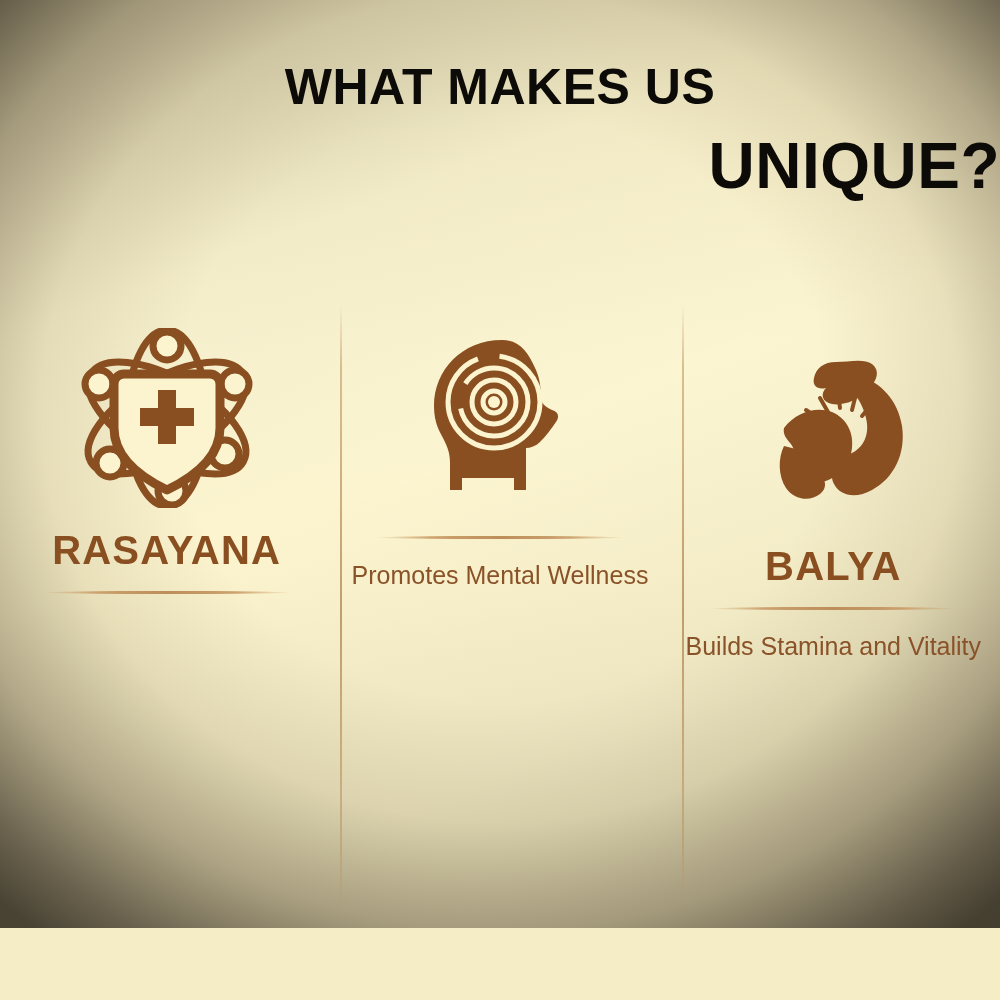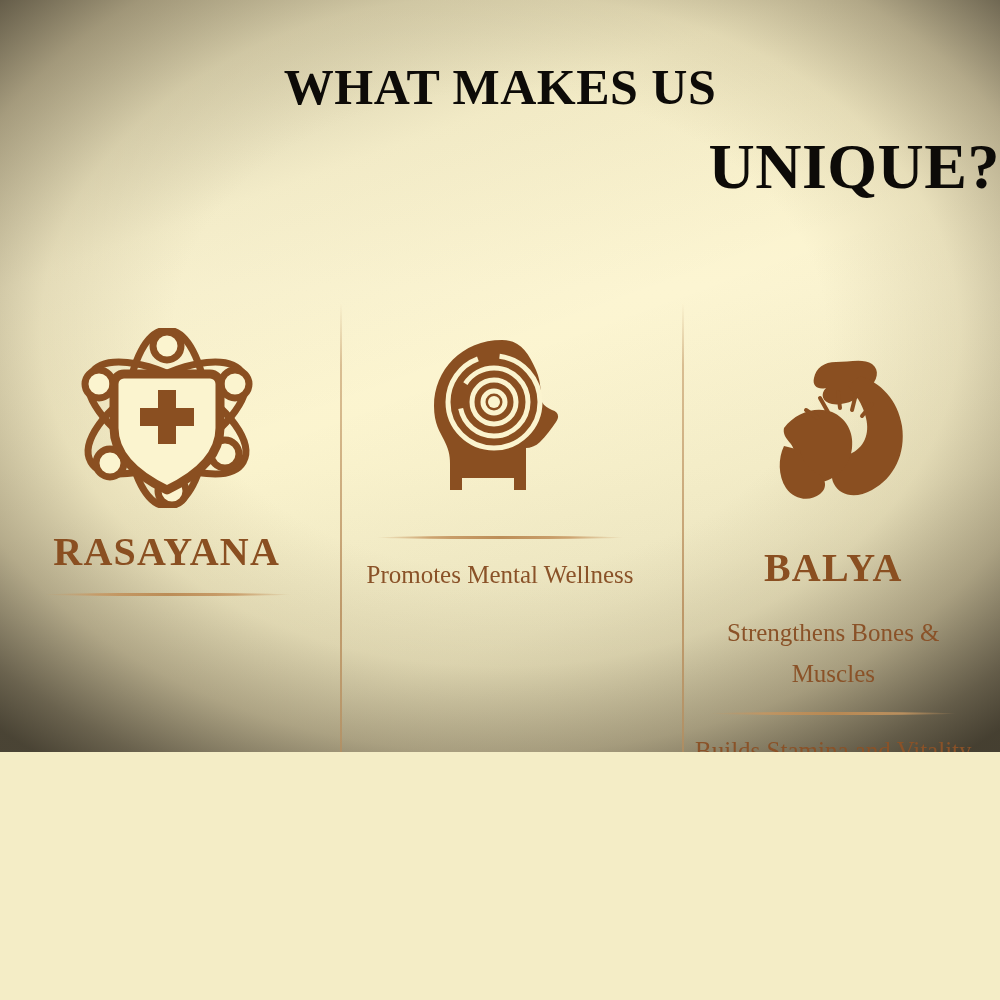--- a/index.html
+++ b/index.html
@@ -10,24 +10,23 @@
     width: 1000px;
     height: 1000px;
     overflow: hidden;
     font-family: "Liberation Sans", sans-serif;
     background: #f4edc6;
   }
 
   #poster {
     position: relative;
     width: 1000px;
-    height: 752px;
+    height: 928px;
     overflow: hidden;
     background: #eab308;
-    font-family: Liberation Serif, serif;
   }
 
   
   #vignette {
     position: absolute;
     inset: 0;
     background:
       radial-gradient(ellipse 74% 72% at 50% 44%,
         rgba(252,244,207,0) 0%,
         rgba(252,244,207,0) 44%,
@@ -236,19 +235,18 @@
           <g stroke="#8A4F21" stroke-width="4" stroke-linecap="round">
             <line x1="80" y1="58" x2="72" y2="44"></line>
             <line x1="92" y1="54" x2="90" y2="38"></line>
             <line x1="104" y1="56" x2="108" y2="40"></line>
             <line x1="114" y1="62" x2="124" y2="50"></line>
             <line x1="70" y1="64" x2="58" y2="56"></line>
           </g>
         </svg>
       </div>
       <div class="col-title">BALYA</div>
-      <div class="col-body">Strengthens Bones &amp; Muscles</div>
       <div class="hdiv"></div>
       <div class="col-body second">Builds Stamina and Vitality</div>
     </div>
 
   </div>
 </div>
 
 </body></html>

